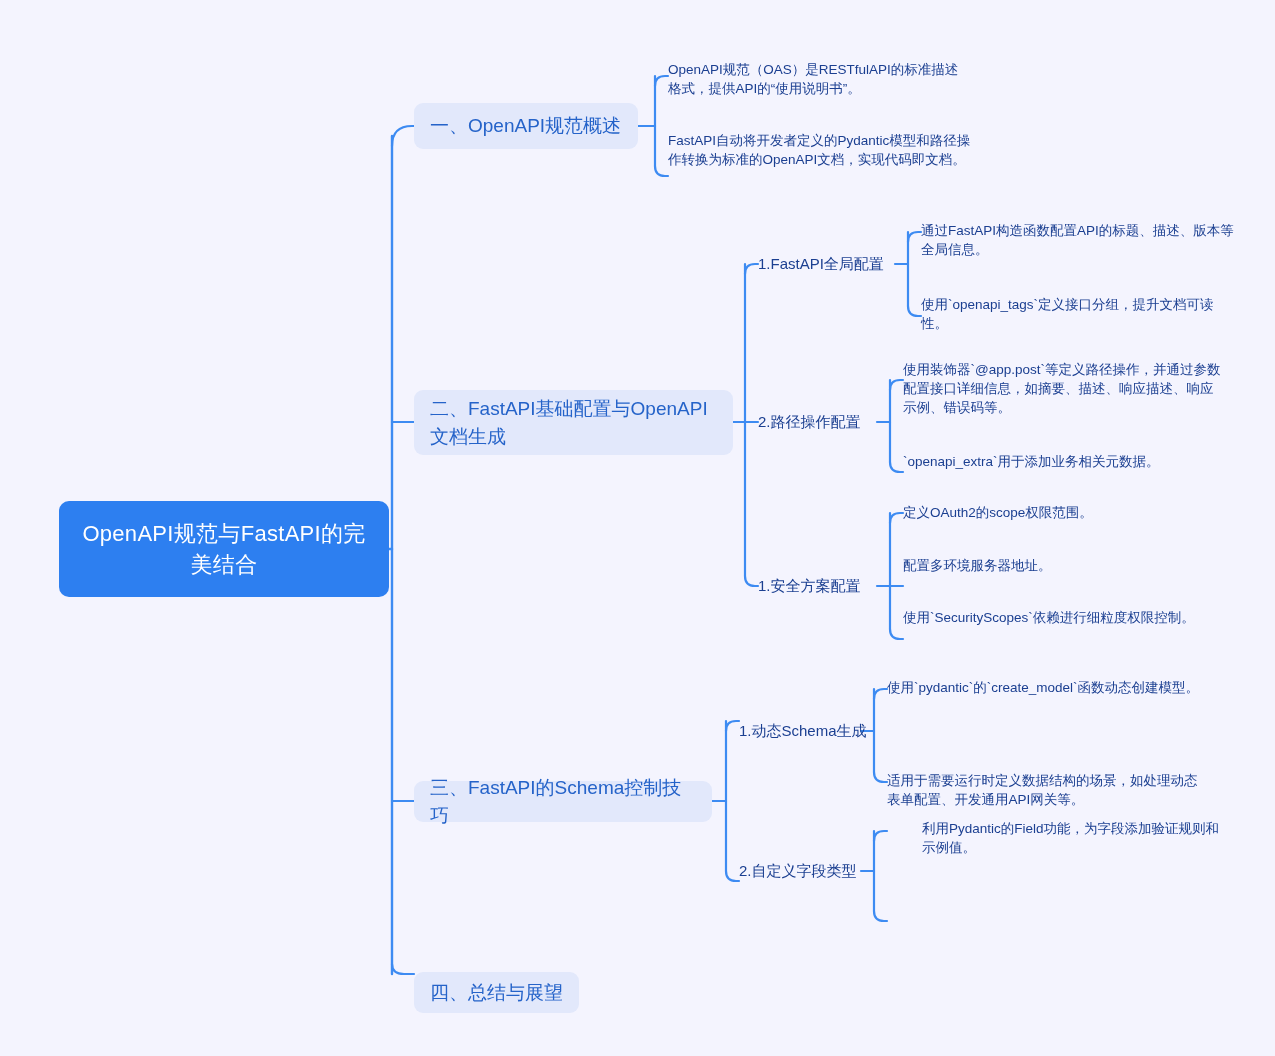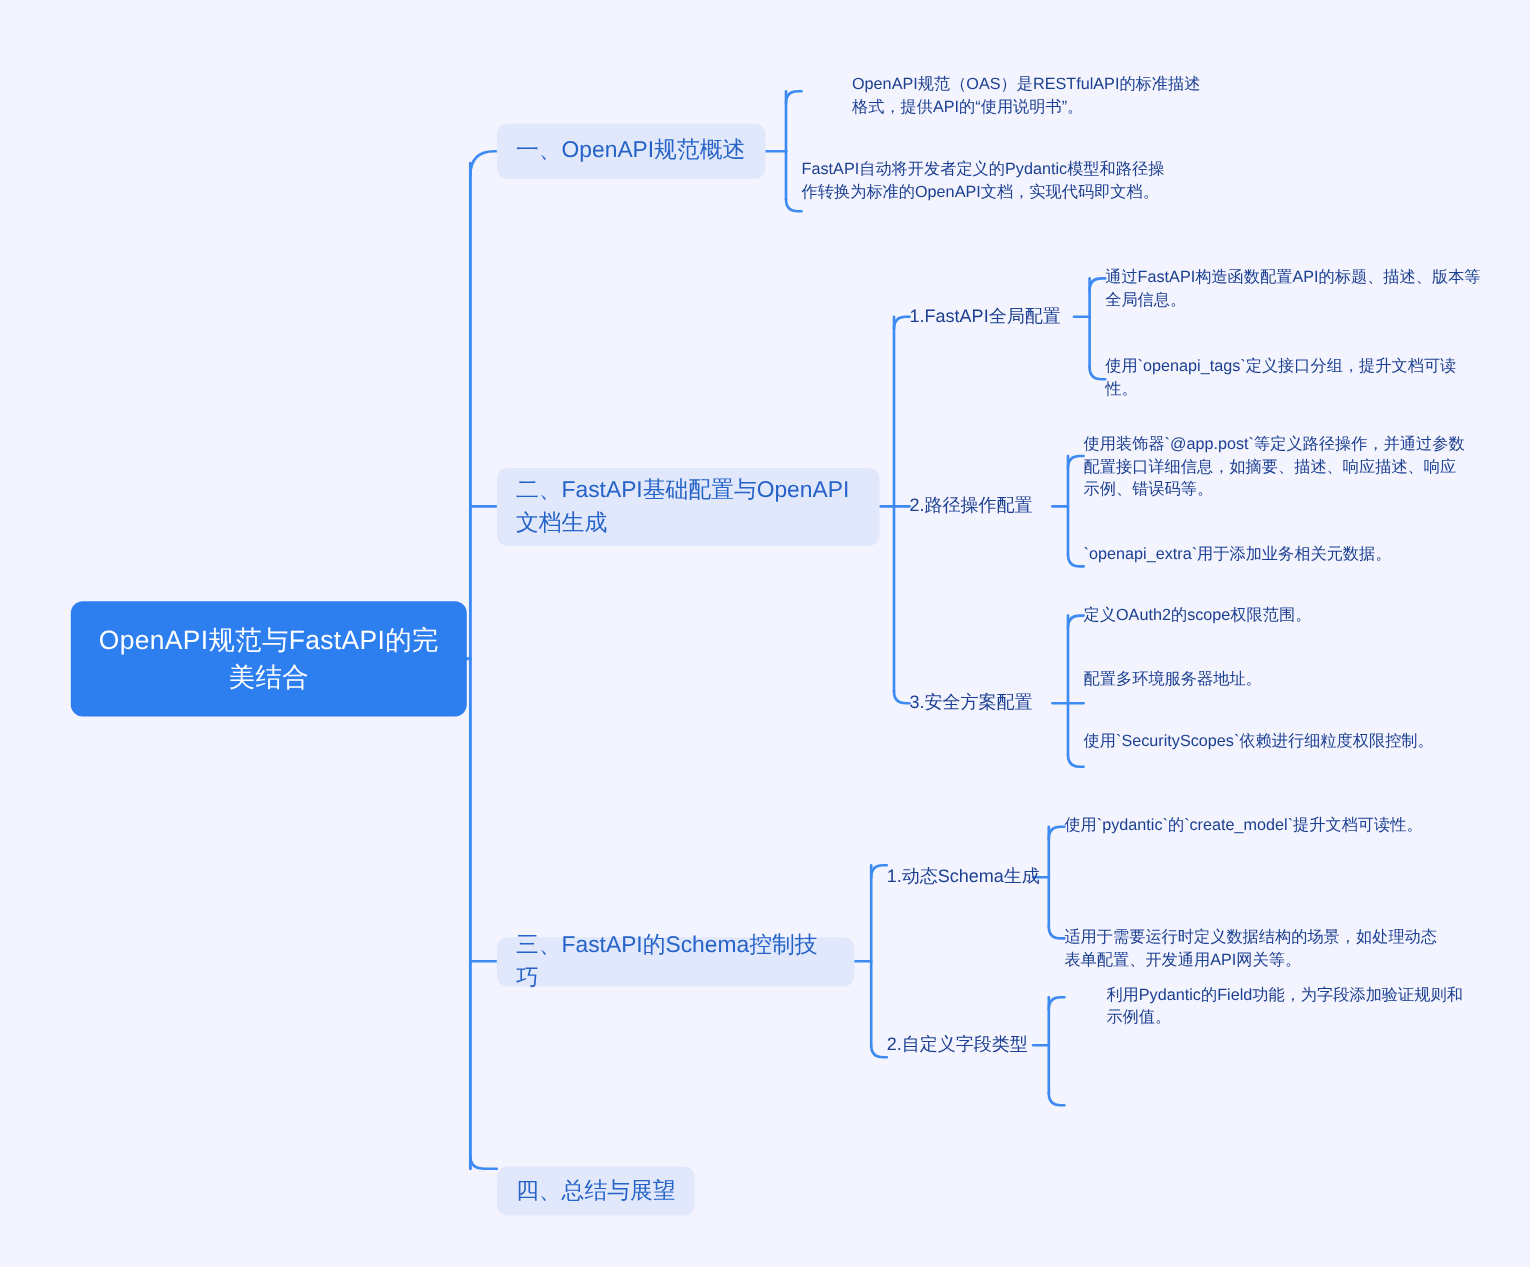--- a/index.html
+++ b/index.html
@@ -47,21 +47,21 @@
     display:flex;align-items:center;
     white-space:nowrap;
   }
 
   
   .leaf{
     color:#1b3f91;
     font-size:13.5px;
     line-height:19px;
   }
-  .leaf.wide{width:300px;margin-left:42px;}
+  .leaf.wide{width:300px;}
   .leaf.wide2{width:312px;}
   .leaf.wide3{width:318px;}
 </style>
 </head>
 <body>
 
 <div id="stage">
 
   <svg id="wires" viewBox="0 0 1275 1056">
     <g fill="none" stroke="#3d8bf2" stroke-width="2.2" stroke-linecap="round">
@@ -138,29 +138,29 @@
   <div class="node lvl2" style="left:414px;top:390px;width:319px;height:65px;">二、FastAPI基础配置与OpenAPI文档生成</div>
 
   <div class="node lvl3" style="left:758px;top:253px;height:22px;">1.FastAPI全局配置</div>
   <div class="node leaf wide3" style="left:921px;top:221px;">通过FastAPI构造函数配置API的标题、描述、版本等全局信息。</div>
   <div class="node leaf wide3" style="left:921px;top:295px;">使用`openapi_tags`定义接口分组，提升文档可读性。</div>
 
   <div class="node lvl3" style="left:758px;top:411px;height:22px;">2.路径操作配置</div>
   <div class="node leaf wide3" style="left:903px;top:360px;">使用装饰器`@app.post`等定义路径操作，并通过参数配置接口详细信息，如摘要、描述、响应描述、响应示例、错误码等。</div>
   <div class="node leaf" style="left:903px;top:452px;width:320px;">`openapi_extra`用于添加业务相关元数据。</div>
 
-  <div class="node lvl3" style="left:758px;top:575px;height:22px;">3.安全方案配置</div>
+  <div class="node lvl3" style="left:758px;top:575px;height:22px;">1.安全方案配置</div>
   <div class="node leaf" style="left:903px;top:503px;width:320px;">定义OAuth2的scope权限范围。</div>
   <div class="node leaf" style="left:903px;top:556px;width:320px;">配置多环境服务器地址。</div>
   <div class="node leaf" style="left:903px;top:608px;width:305px;">使用`SecurityScopes`依赖进行细粒度权限控制。</div>
 
   <div class="node lvl2" style="left:414px;top:781px;width:298px;height:41px;">三、FastAPI的Schema控制技巧</div>
 
   <div class="node lvl3" style="left:739px;top:720px;height:22px;">1.动态Schema生成</div>
-  <div class="node leaf" style="left:887px;top:678px;width:320px;">使用`pydantic`的`create_model`提升文档可读性。</div>
+  <div class="node leaf" style="left:887px;top:678px;width:320px;">使用`pydantic`的`create_model`函数动态创建模型。</div>
   <div class="node leaf" style="left:887px;top:771px;width:322px;">适用于需要运行时定义数据结构的场景，如处理动态表单配置、开发通用API网关等。</div>
 
   <div class="node lvl3" style="left:739px;top:860px;height:22px;">2.自定义字段类型</div>
   <div class="node leaf" style="left:887px;top:819px;width:310px;margin-left:35px;">利用Pydantic的Field功能，为字段添加验证规则和示例值。</div>
 
   <div class="node lvl2" style="left:414px;top:953px;width:165px;height:41px;margin-top:19px;">四、总结与展望</div>
 
 </div>
 
 </body></html>

